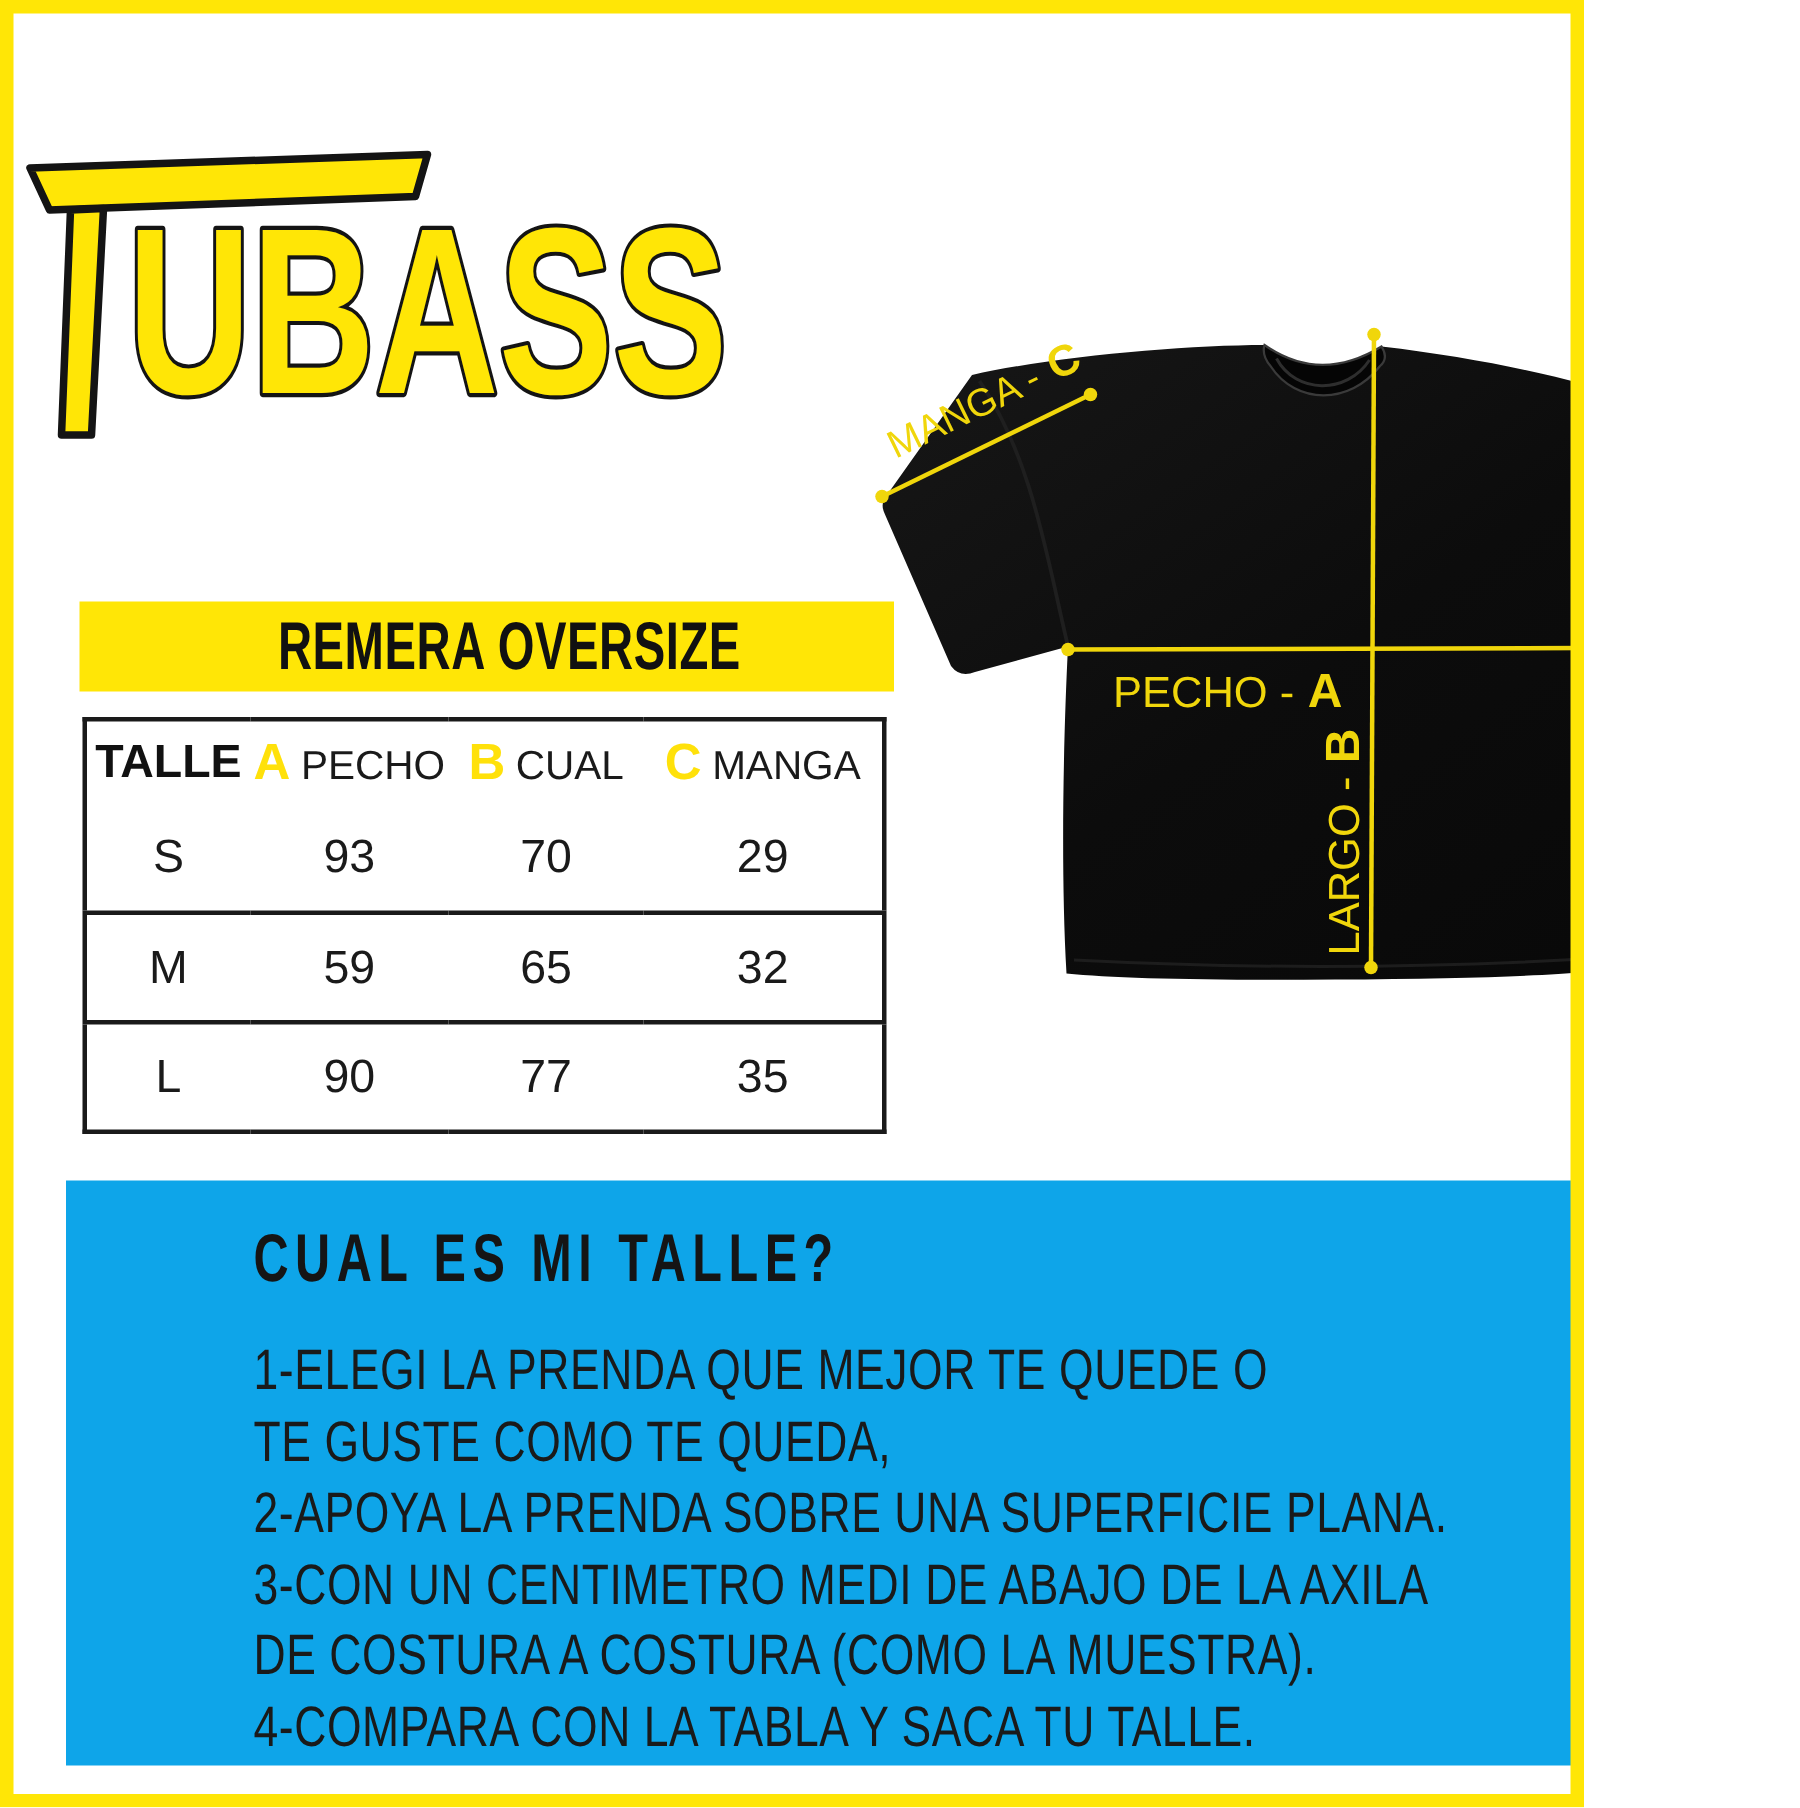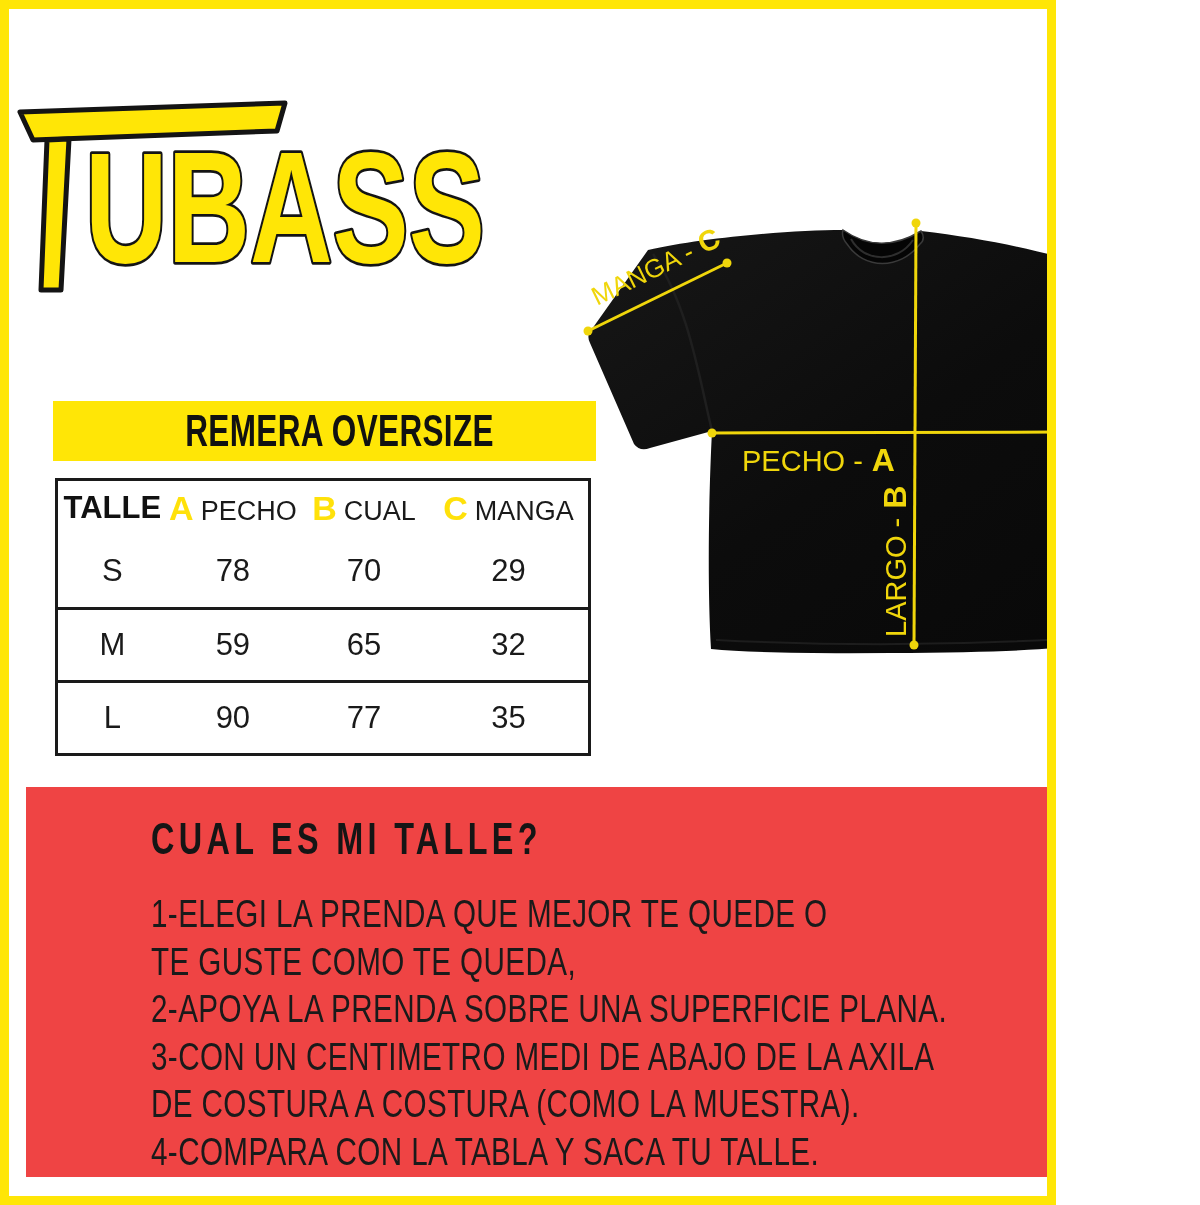--- a/index.html
+++ b/index.html
@@ -39,21 +39,21 @@
   .c0{width:20.5%;} .c1{width:25%;margin-left:28px;} .c2{width:24.5%;} .c3{width:30%;}
   .th-talle{font-size:31px;font-weight:700;color:#111;}
   .th-letter{font-size:34px;font-weight:700;color:#ffe10a;}
   .th-label{font-size:27px;font-weight:400;color:#1a1a1a;margin-left:7px;}
   .size-table td{font-size:31px;font-weight:400;color:#1a1a1a;}
 
   
   .tshirt{position:absolute;left:558px;top:195px;width:628px;height:488px;}
 
   
-  .panel{position:absolute;left:26px;top:787px;width:1138px;height:390px;background:#ef4444;}
+  .panel{position:absolute;left:44px;top:787px;width:1138px;height:390px;background:#0ea5e9;}
   .guide-title{
     position:absolute;left:125px;top:26px;font-size:45px;font-weight:700;color:#151515;
     letter-spacing:6px;white-space:nowrap;display:inline-block;
     transform:scaleX(0.72);transform-origin:left center;
   }
   .guide-body{
     position:absolute;left:125px;top:104px;font-size:38px;font-weight:400;color:#1a1a1a;
     line-height:47.5px;white-space:nowrap;transform:scaleX(0.78);transform-origin:left top;
     letter-spacing:0.5px;
   }
@@ -80,21 +80,21 @@
       <tr>
         <th class="c0"><span class="th-talle">TALLE</span></th>
         <th class="c1"><span class="th-letter">A</span><span class="th-label">PECHO</span></th>
         <th class="c2"><span class="th-letter">B</span><span class="th-label">CUAL</span></th>
         <th class="c3"><span class="th-letter">C</span><span class="th-label">MANGA</span></th>
       </tr>
     </thead>
     <tbody>
       <tr>
         <td>S</td>
-        <td>78</td>
+        <td>93</td>
         <td>70</td>
         <td>29</td>
       </tr>
       <tr>
         <td>M</td>
         <td>59</td>
         <td>65</td>
         <td>32</td>
       </tr>
       <tr>

